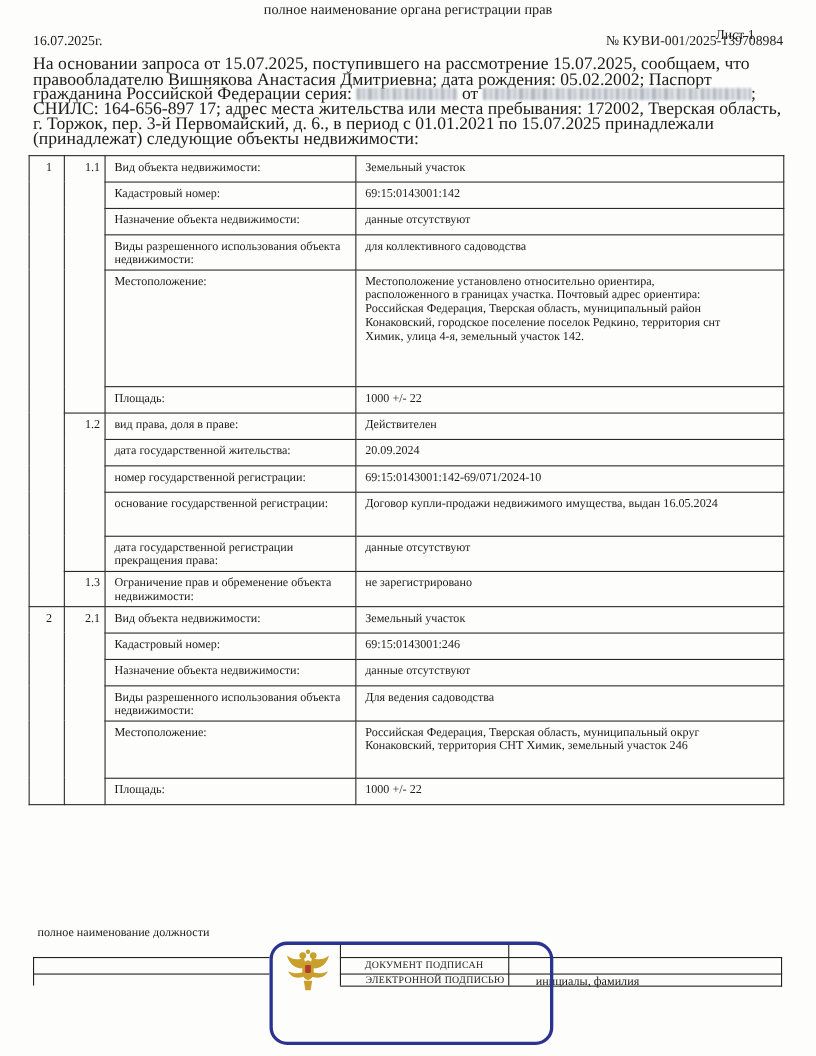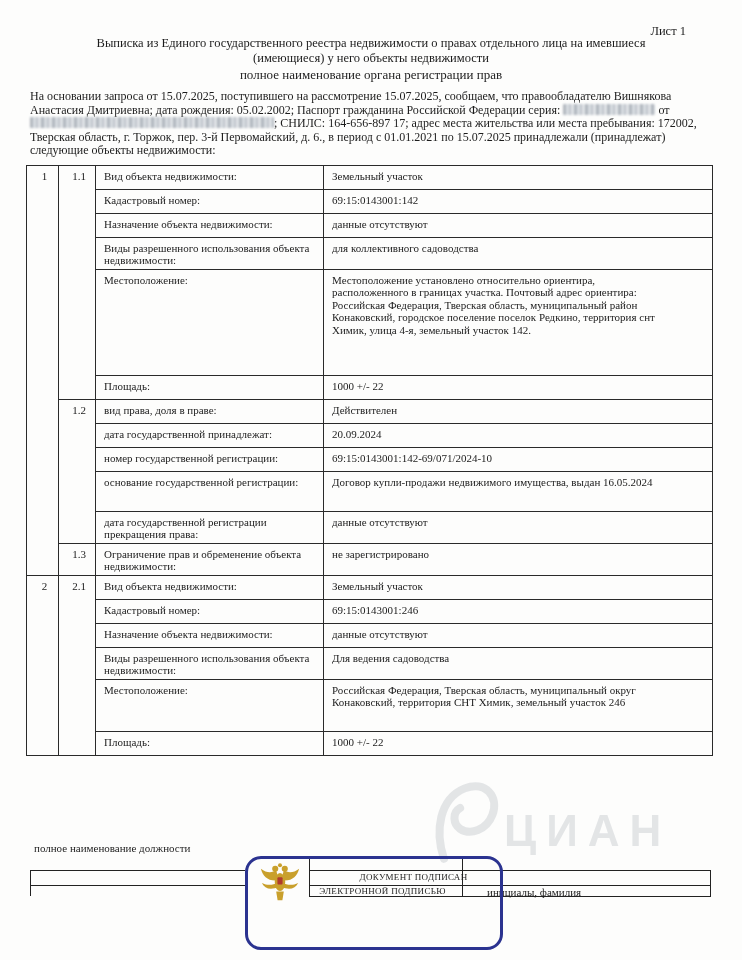--- a/index.html
+++ b/index.html
@@ -7,66 +7,69 @@
     position:relative;width:742px;height:960px;margin:0 auto;
     background:#fdfdfc;color:#1c1c1c;
     font-family:"Liberation Serif","DejaVu Serif",serif;
     overflow:hidden;box-sizing:border-box;
   }
   .sheet{position:absolute;top:24px;right:56px;font-size:12.5px;}
   .title{margin:36px auto 0;width:612px;text-align:center;font-size:12.5px;line-height:15px;}
   .org{margin:14px auto 0;width:620px;text-align:center;font-size:12.5px;text-decoration:underline;}
   .org-caption{margin:1px auto 0;width:620px;text-align:center;font-size:13px;color:#222;}
   .date-row{display:flex;justify-content:space-between;margin:13px 30px 0;font-size:12.5px;}
-  .request{margin:7px 30px 0;font-size:12px;line-height:13.6px;text-align:left;}
+  .request{margin:7px 30px 0;font-size:16px;line-height:13.6px;text-align:left;}
   .redact{display:inline-block;height:11px;vertical-align:-1px;border-radius:1px;opacity:.75;
     background:repeating-linear-gradient(90deg,#98a0aa 0 3px,#cdd3da 3px 6px,#aab1ba 6px 8px,#d8dde2 8px 11px);
     filter:blur(1.1px);}
   .redact-1{width:92px}
   .redact-2{width:244px}
 
   table.props{border-collapse:collapse;margin:7px 0 0 26px;table-layout:fixed;width:686px;
     font-size:11px;line-height:12.5px;}
   table.props td{border:1px solid #2a2a2a;vertical-align:top;padding:4px 4px 2px 8px;
     overflow:hidden;}
   td.c-num{text-align:center;padding-left:2px;padding-right:2px;}
-  td.c-sub{text-align:center;padding-left:2px;padding-right:2px;}
+  td.c-sub{text-align:right;padding-left:2px;padding-right:2px;}
   tr.rr{height:24px;}
   tr.r-loc1{height:106px;}
   tr.r-osn{height:40px;margin-top:15px;}
   tr.r-loc2{height:52px;}
   .val-narrow{display:block;max-width:332px;}
 
   
   .ln{position:absolute;background:#222;}
   .sig-caption{position:absolute;font-size:11px;line-height:11px;white-space:nowrap;}
   .stamp{position:absolute;left:245px;top:856px;width:258px;height:94px;box-sizing:border-box;
     border:3px solid #2b3390;border-radius:16px;}
   .stamp .iv{position:absolute;width:1px;height:37px;top:0;background:#222;}
-  .stamp-t1{position:absolute;left:61px;top:13px;width:153px;text-align:center;font-size:9px;letter-spacing:.3px;padding-left:28px;}
-  .stamp-t2{position:absolute;left:58px;top:27px;width:153px;text-align:center;font-size:9px;letter-spacing:.3px;}
+  .stamp-t1{position:absolute;left:61px;top:13px;width:153px;text-align:center;font-size:9px;letter-spacing:.3px;}
+  .stamp-t2{position:absolute;left:71px;top:27px;width:153px;text-align:center;font-size:9px;letter-spacing:.3px;}
   .stamp-cert{position:absolute;left:9px;top:41px;width:238px;font-size:7.8px;line-height:11px;color:#111;}
   .eagle{position:absolute;left:11px;top:2px;width:42px;height:44px;}
 
   .watermark{position:absolute;left:432px;top:778px;width:270px;height:100px;opacity:.32;pointer-events:none;}
   .wm-text{position:absolute;left:72px;top:28px;font-size:44px;letter-spacing:10px;color:#aeb4bb;
     font-family:"Liberation Sans",sans-serif;font-weight:bold;}
   .wm-icon{position:absolute;left:0;top:0;}
 </style>
 </head>
 <body>
 
 <div class="page">
 
   <div class="sheet">Лист 1</div>
 
-  <div class="title">Выписка из Единого государственного реестра недвижимости о правах отдельного лица на имевшиеся (имеющиеся) у него объекты недвижимости</div>
 
   <div class="org-caption">полное наименование органа регистрации прав</div>
 
+  <div class="date-row">
+    <span>16.07.2025г.</span>
+    <span>№ КУВИ-001/2025-139708984</span>
+  </div>
 
   <div class="request">
     <span>На основании запроса от 15.07.2025, поступившего на рассмотрение 15.07.2025, сообщаем, что правообладателю Вишнякова Анастасия Дмитриевна; дата рождения: 05.02.2002; Паспорт гражданина Российской Федерации серия:</span>
     <span class="redact redact-1"></span>
     <span>от</span>
     <span class="redact redact-2"></span><span>; СНИЛС: 164-656-897 17; адрес места жительства или места пребывания: 172002, Тверская область, г. Торжок, пер. 3-й Первомайский, д. 6., в период с 01.01.2021 по 15.07.2025 принадлежали (принадлежат) следующие объекты недвижимости:</span>
   </div>
 
   <table class="props">
     <colgroup>
@@ -103,21 +106,21 @@
     <tr class="rr">
       <td>Площадь:</td>
       <td>1000 +/- 22</td>
     </tr>
     <tr class="rr">
       <td class="c-sub" rowspan="5">1.2</td>
       <td>вид права, доля в праве:</td>
       <td>Действителен</td>
     </tr>
     <tr class="rr">
-      <td>дата государственной принадлежат:</td>
+      <td>дата государственной жительства:</td>
       <td>20.09.2024</td>
     </tr>
     <tr class="rr">
       <td>номер государственной регистрации:</td>
       <td>69:15:0143001:142-69/071/2024-10</td>
     </tr>
     <tr class="r-osn">
       <td>основание государственной регистрации:</td>
       <td>
             <span class="val-narrow">Договор купли-продажи недвижимого имущества, выдан 16.05.2024</span>
@@ -156,26 +159,20 @@
             <span class="val-narrow">Российская Федерация, Тверская область, муниципальный округ Конаковский, территория СНТ Химик, земельный участок 246</span>
           </td>
     </tr>
     <tr class="rr">
       <td>Площадь:</td>
       <td>1000 +/- 22</td>
     </tr>
   </tbody>
     </table>
 
-  <div class="watermark">
-    <svg class="wm-icon" width="70" height="90" viewBox="0 0 60 78">
-      <path d="M10 70 C2 46 6 18 28 9 C46 2 58 16 52 32 C47 45 33 50 24 44 C18 40 17 30 24 26" fill="none" stroke="#aeb4bb" stroke-width="7" stroke-linecap="round"></path>
-    </svg>
-    <span class="wm-text">ЦИАН</span>
-  </div>
 
   <div class="ln" style="left:30px;top:870px;width:215px;height:1px"></div>
   <div class="ln" style="left:309px;top:870px;width:402px;height:1px"></div>
   <div class="ln" style="left:30px;top:885px;width:215px;height:1px"></div>
   <div class="ln" style="left:309px;top:885px;width:402px;height:1px"></div>
   <div class="ln" style="left:309px;top:896px;width:402px;height:1px"></div>
   <div class="ln" style="left:30px;top:870px;width:1px;height:26px"></div>
   <div class="ln" style="left:710px;top:870px;width:1px;height:27px"></div>
 
   <span class="sig-caption" style="left:34px;top:843px">полное наименование должности</span>

